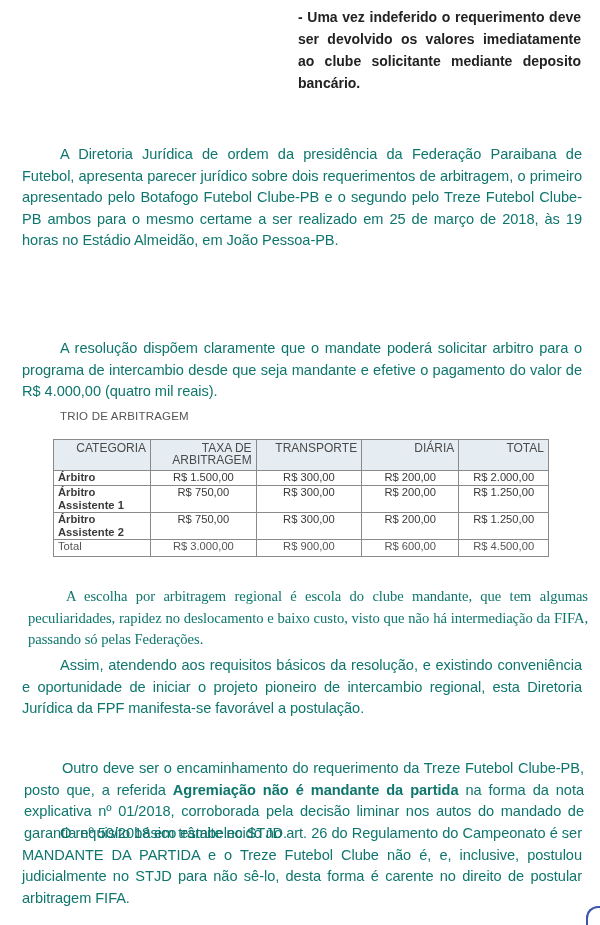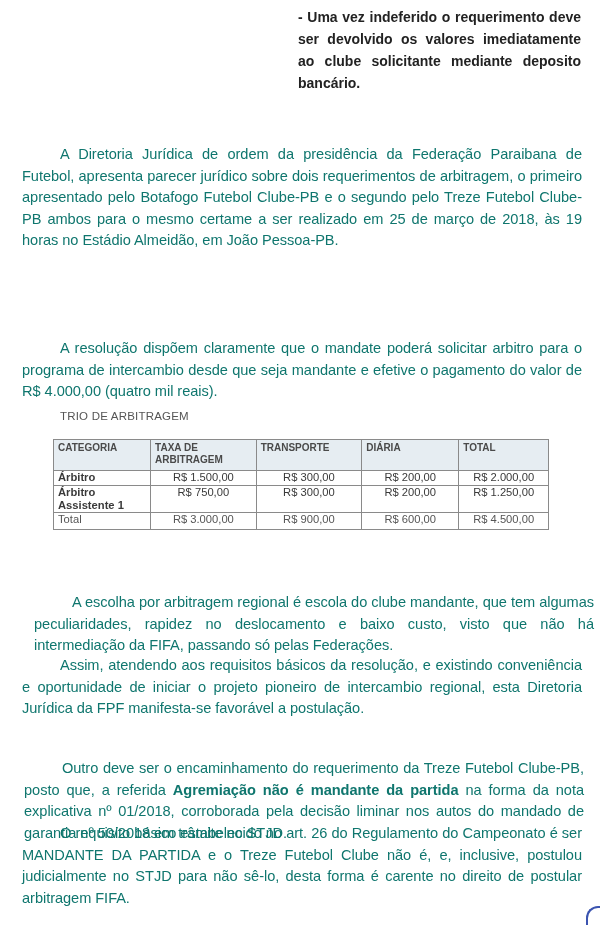--- a/index.html
+++ b/index.html
@@ -62,27 +62,27 @@
       font-size: 11.2px;
       color: #3a3a3a;
     }
     table.trio th, table.trio td {
       border: 1px solid #8a8a8a;
       padding: 0 4px;
       vertical-align: top;
     }
     table.trio th {
       background: #e6edf2;
-      font-weight: bold;
+      font-weight: normal;
       color: #4a4a4a;
-      text-align: left;
+      text-align: right;
       height: 28px;
       line-height: 12px;
       padding-top: 2px;
-      font-size: 10px;
+      font-size: 12px;
     }
     table.trio td {
       text-align: center;
       line-height: 13px;
       padding-top: 0;
       margin-top: 23px;
     }
     table.trio td.cat {
       text-align: left;
       font-weight: bold;
@@ -147,31 +147,38 @@
         <td>R$ 200,00</td>
         <td>R$ 2.000,00</td>
       </tr>
       <tr class="r2">
         <td class="cat">Árbitro Assistente 1</td>
         <td>R$ 750,00</td>
         <td>R$ 300,00</td>
         <td>R$ 200,00</td>
         <td>R$ 1.250,00</td>
       </tr>
+      <tr class="r3">
+        <td class="cat">Árbitro Assistente 2</td>
+        <td>R$ 750,00</td>
+        <td>R$ 300,00</td>
+        <td>R$ 200,00</td>
+        <td>R$ 1.250,00</td>
+      </tr>
       <tr class="total">
         <td class="cat" style="font-weight:normal;color:#555;">Total</td>
         <td>R$ 3.000,00</td>
         <td>R$ 900,00</td>
         <td>R$ 600,00</td>
         <td>R$ 4.500,00</td>
       </tr>
     </tbody>
   </table>
 
-  <p class="para" style="top:580px; margin:12px;">A escolha por arbitragem regional é escola do clube mandante, que tem algumas peculiaridades, rapidez no deslocamento e baixo custo, visto que não há intermediação da FIFA, passando só pelas Federações.</p>
+  <p class="para" style="top:580px; margin:6px;font-family:Liberation Serif, serif;">A escolha por arbitragem regional é escola do clube mandante, que tem algumas peculiaridades, rapidez no deslocamento e baixo custo, visto que não há intermediação da FIFA, passando só pelas Federações.</p>
 
   <p class="para" style="top:655px; margin:0;">Assim, atendendo aos requisitos básicos da resolução, e existindo conveniência e oportunidade de iniciar o projeto pioneiro de intercambio regional, esta Diretoria Jurídica da FPF manifesta-se favorável a postulação.</p>
 
   <p class="para" style="top:756px; margin:2px;"><span>Outro deve ser o encaminhamento do requerimento da Treze Futebol Clube-PB, posto que, a referida </span><b>Agremiação não é mandante da partida</b><span> na forma da nota explicativa nº 01/2018, corroborada pela decisão liminar nos autos do mandado de garantia nº 50/2018 em trâmite no STJD.</span></p>
 
   <p class="para" style="top:823px; margin:0;">O requisito básico estabelecido no art. 26 do Regulamento do Campeonato é ser MANDANTE DA PARTIDA e o Treze Futebol Clube não é, e, inclusive, postulou judicialmente no STJD para não sê-lo, desta forma é carente no direito de postular arbitragem FIFA.</p>
 
   <div class="signature-mark"></div>
 </div>
 

